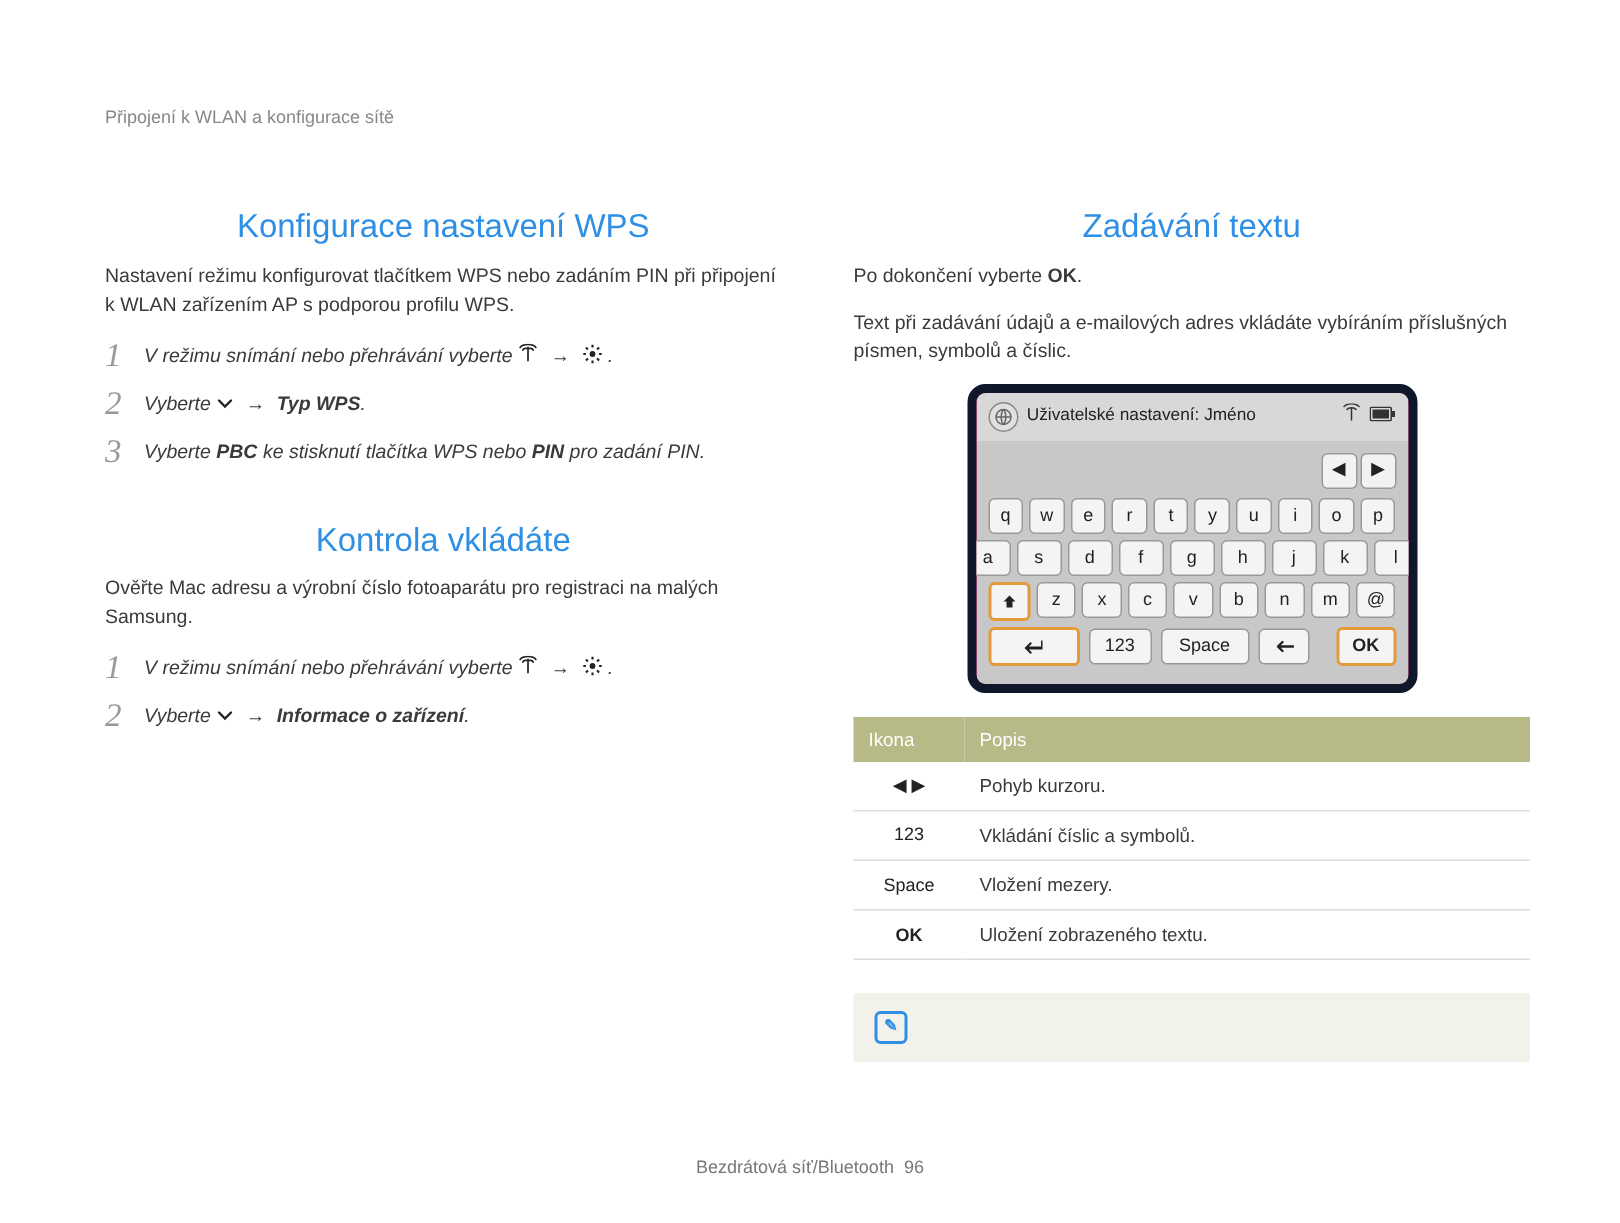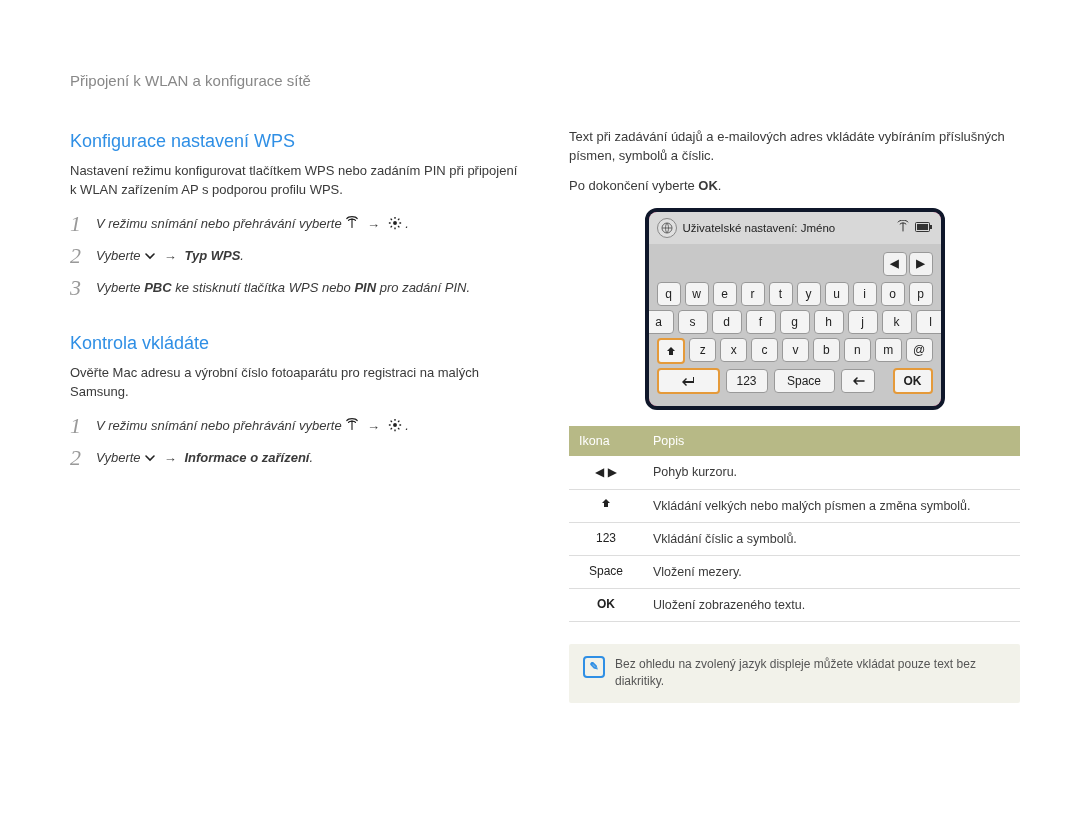--- a/index.html
+++ b/index.html
@@ -13,36 +13,37 @@
   }
   .page {
     width: 1080px;
     height: 815px;
     box-sizing: border-box;
     padding: 70px 60px 30px 70px;
     position: relative;
   }
   .breadcrumb {
     color: #888;
-    font-size: 15px;
-    margin-bottom: 36px;
+    font-size: 12px;
+    margin-bottom: 48px;
   }
   .cols {
     display: flex;
     gap: 48px;
   }
   .col {
     flex: 1;
     min-width: 0;
   }
   h2.section {
     color: #2f8fe5;
     font-weight: 400;
-    font-size: 18px;
+    font-size: 22px;
     margin: 0 0 8px 0;
+    text-align: center;
   }
   .para {
     margin: 0 0 12px 0;
   }
   .steps {
     margin: 10px 0 30px 0;
   }
   .step {
     display: flex;
     align-items: flex-start;
@@ -69,21 +70,21 @@
     vertical-align: -2px;
   }
   .ic svg { display: block; }
 
   
   .kbd-figure {
     width: 300px;
     margin: 10px auto 16px auto;
   }
   .kbd-shell {
-    border: 4px solid #0f172a;
+    border: 6px solid #0f172a;
     border-radius: 12px;
     overflow: hidden;
     background: #be185d;
   }
   .kbd-header {
     display: flex;
     align-items: center;
     gap: 6px;
     padding: 6px 8px;
     background: #d8d8d8;
@@ -286,24 +287,25 @@
             <span class="arrow">→</span>
             <span class="bold">Informace o zařízení</span><span>.</span>
           </div>
         </div>
       </div>
 
     </div>
 
     <div class="col">
 
-      <p class="para">Text při zadávání údajů a e-mailových adres vkládáte vybíráním příslušných písmen, symbolů a číslic.</p>
+      <h2 class="section">Zadávání textu</h2>
       <p class="para">
         <span>Po dokončení vyberte </span><span class="bold">OK</span><span>.</span>
       </p>
+      <p class="para">Text při zadávání údajů a e-mailových adres vkládáte vybíráním příslušných písmen, symbolů a číslic.</p>
 
       <div class="kbd-figure">
         <div class="kbd-shell">
           <div class="kbd-header">
             <span class="globe">
               <svg width="12" height="12" viewBox="0 0 12 12">
                   <circle cx="6" cy="6" r="5" fill="none" stroke="#666"></circle>
                   <path d="M1 6h10M6 1c2 2 2 8 0 10M6 1c-2 2-2 8 0 10" stroke="#666" fill="none"></path>
                 </svg>
             </span>
@@ -390,43 +392,38 @@
             <th>Ikona</th>
             <th>Popis</th>
           </tr>
         </thead>
         <tbody>
           <tr>
             <td class="icon-col">◀  ▶</td>
             <td>Pohyb kurzoru.</td>
           </tr>
           <tr>
-            <td class="icon-col">
-              <svg width="12" height="12" viewBox="0 0 12 12">
-                  <path d="M6 2l4 4H8v4H4V6H2z" fill="#222"></path>
-                </svg>
-            </td>
-            <td>Vkládání velkých nebo malých písmen a změna symbolů.</td>
-          </tr>
-          <tr>
             <td class="icon-col">123</td>
             <td>Vkládání číslic a symbolů.</td>
           </tr>
           <tr>
             <td class="icon-col">Space</td>
             <td>Vložení mezery.</td>
           </tr>
           <tr>
             <td class="icon-col" style="font-weight:bold">OK</td>
             <td>Uložení zobrazeného textu.</td>
           </tr>
         </tbody>
       </table>
 
       <div class="note">
         <span class="note-icon">✎</span>
-        <span>Bez ohledu na zvolený jazyk displeje můžete vkládat pouze text bez diakritiky.</span>
       </div>
 
     </div>
   </div>
 
+  <div class="footer">
+    <span>Bezdrátová síť/Bluetooth</span>
+    &nbsp;<span>96</span>
+  </div>
 </div>
 
 </body></html>

